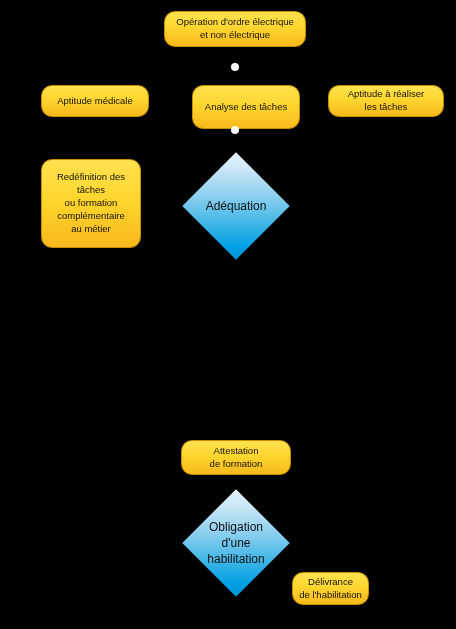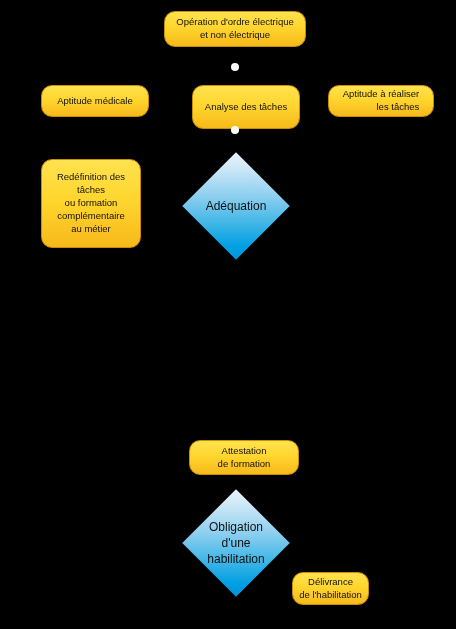--- a/index.html
+++ b/index.html
@@ -92,21 +92,21 @@
       <span>Aptitude médicale</span>
     </div>
   </div>
 
   <div class="box" style="left:192px; top:85px; width:108px; height:44px;">
     <div>
       <span>Analyse des tâches</span>
     </div>
   </div>
 
-  <div class="box" style="left:328px; top:85px; width:106px; height:32px;text-align:right;">
+  <div class="box" style="left:328px; top:85px; width:116px; height:32px;">
     <div>
       <span>Aptitude à réaliser</span>
       <span>les tâches</span>
     </div>
   </div>
 
   <div class="dot" style="left:231px; top:126px;"></div>
 
   <div class="box" style="left:41px; top:159px; width:100px; height:89px; font-size:9.5px;">
     <div>
@@ -121,21 +121,21 @@
     <div class="shape"></div>
     <div class="dlabel">
       <div>
         <span>Adéquation</span>
       </div>
     </div>
   </div>
 
 
 
-  <div class="box" style="left:189px; top:440px; width:110px; height:35px;">
+  <div class="box" style="left:181px; top:440px; width:110px; height:35px;">
     <div>
       <span>Attestation</span>
       <span>de formation</span>
     </div>
   </div>
 
   <div class="diamond" style="left:198px; top:505px; width:76px; height:76px;">
     <div class="shape"></div>
     <div class="dlabel">
       <div>

